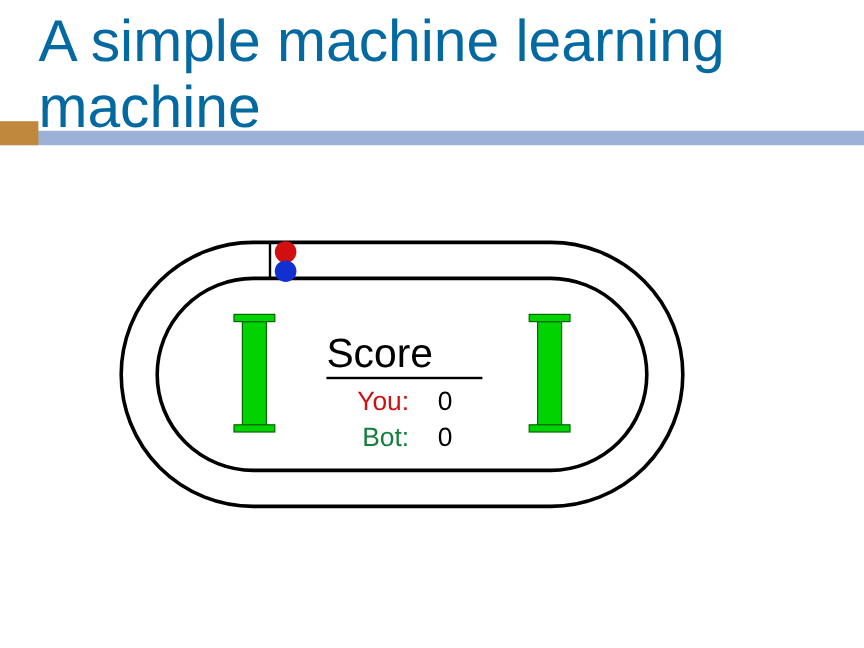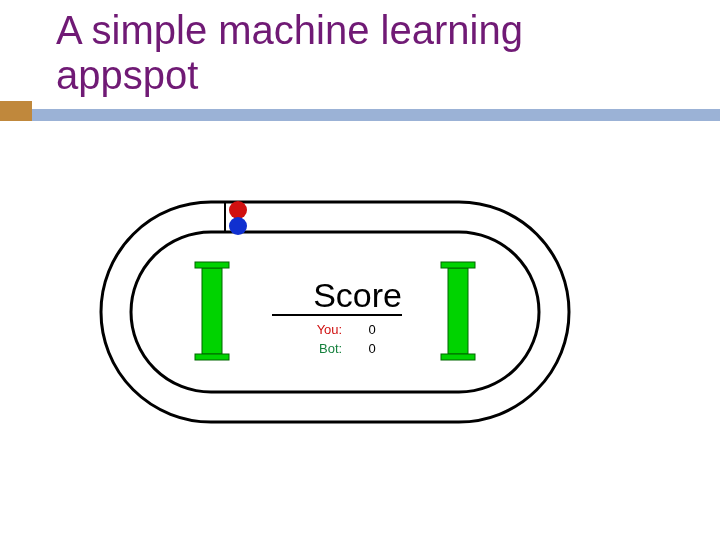--- a/index.html
+++ b/index.html
@@ -13,26 +13,25 @@
   }
   .slide {
     position: relative;
     width: 720px;
     height: 540px;
   }
   .title {
     position: absolute;
     left: 32px;
     top: 8px;
-    font-size: 40px;
+    font-size: 49px;
     line-height: 1.12;
-    color: #701a75;
+    color: #0369a1;
     font-weight: 400;
     letter-spacing: 0px;
-    margin-left: 24px;
   }
   .accent-bar {
     position: absolute;
     left: 0;
     top: 109px;
     width: 720px;
     height: 12px;
     background: #9bb2d6;
   }
   .accent-chip {
@@ -68,50 +67,50 @@
     left: 272px;
     top: 278px;
     width: 130px;
     text-align: left;
     font-family: Arial, Helvetica, sans-serif;
   }
   .score-title {
     font-size: 34px;
     font-weight: 400;
     color: #000;
-    text-align: right;
+    text-align: left;
     line-height: 1.0;
     margin: 0 0 2px 0;
   }
   .score-rule {
     border: none;
     border-top: 2px solid #000;
     margin: 0 0 6px 0;
     width: 100%;
   }
   .score-row {
-    font-size: 13px;
+    font-size: 22px;
     font-weight: 400;
     margin: 4px;
     text-align: center;
     letter-spacing: 0px;
   }
   .score-row .lbl { display: inline-block; width: 44px; text-align: right; }
   .score-row .val { display: inline-block; width: 30px; text-align: right; color: #000; }
   .you-lbl { color: #d01010; }
   .bot-lbl { color: #15803d; }
 </style>
 </head>
 <body>
 
 <div class="slide">
 
   <div class="title">
     <span>A simple machine learning</span><br>
-    <span>appspot</span>
+    <span>machine</span>
   </div>
 
   <div class="accent-bar"></div>
   <div class="accent-chip"></div>
 
 
   <div class="game-area">
     <svg viewBox="0 0 480 232">
 
       <rect x="6" y="6" width="468" height="220" rx="110" ry="110" fill="none" stroke="#000" stroke-width="3"></rect>

